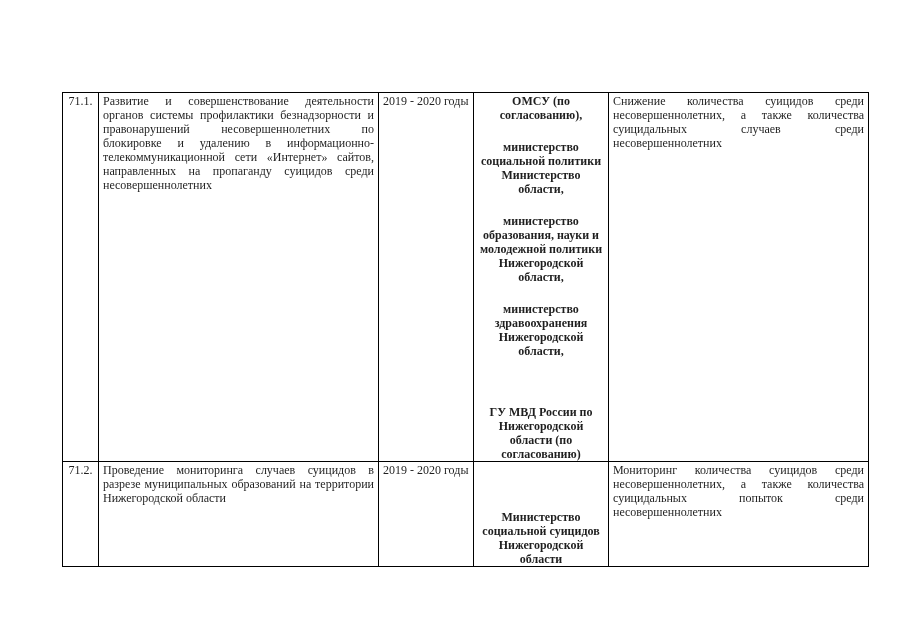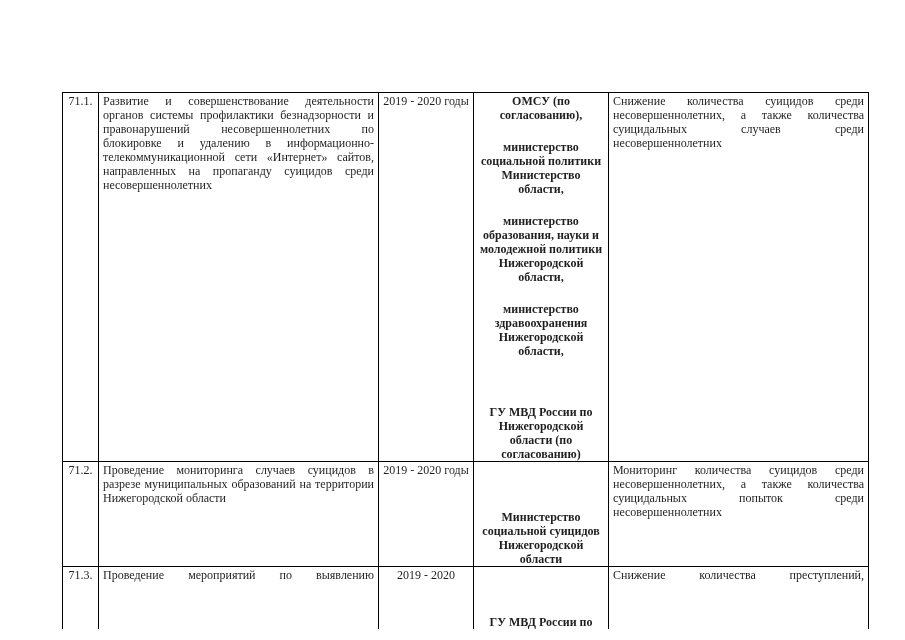--- a/index.html
+++ b/index.html
@@ -43,21 +43,21 @@
     word-wrap: break-word;
   }
   col.c-num    { width: 36px; }
   col.c-act    { width: 280px; }
   col.c-period { width: 95px; }
   col.c-exec   { width: 135px; }
   col.c-result { width: 260px; }
 
   td.cell-num    { text-align: center; padding-left: 1px; padding-right: 2px; }
   td.cell-act    { text-align: justify; }
-  td.cell-period { text-align: center; }
+  td.cell-period { }
   td.cell-exec   { text-align: center; font-weight: bold; }
   td.cell-result { text-align: justify; }
 
   td.cell-exec p { margin: 0 0 18px 0; }
   td.cell-exec p:last-child { margin-bottom: 0; margin-top: 47px; }
 
   tr.row-0 { height: 45px; }
   tr.row-1 { height: 341px; }
   tr.row-2 { height: 49px; padding-left: 20px; }
   tr.row-3 { height: 22px; }
@@ -99,25 +99,16 @@
       <tr class="row-2">
         <td class="cell-num">71.2.</td>
         <td class="cell-act">Проведение мониторинга случаев суицидов в разрезе муниципальных образований на территории Нижегородской области</td>
         <td class="cell-period">2019 - 2020 годы</td>
         <td class="cell-exec">
             <p>Министерство социальной суицидов Нижегородской области</p>
           </td>
         <td class="cell-result">Мониторинг количества суицидов среди несовершеннолетних, а также количества суицидальных попыток среди несовершеннолетних</td>
       </tr>
 
-      <tr class="row-3">
-        <td class="cell-num">71.3.</td>
-        <td class="cell-act force-justify">Проведение мероприятий по выявлению</td>
-        <td class="cell-period">2019 - 2020</td>
-        <td class="cell-exec">
-            <p>ГУ МВД России по</p>
-          </td>
-        <td class="cell-result force-justify">Снижение количества преступлений,</td>
-      </tr>
 
     </tbody>
   </table>
 </div>
 
 </body></html>

